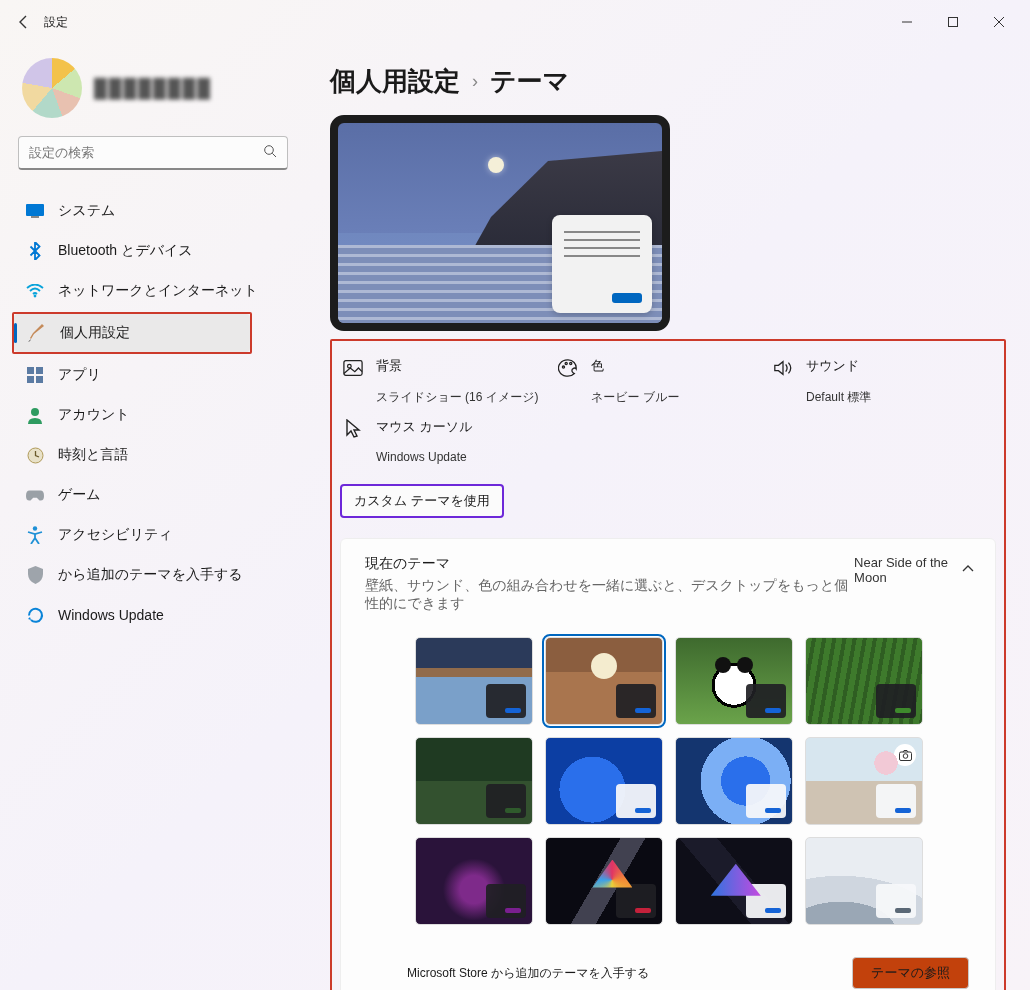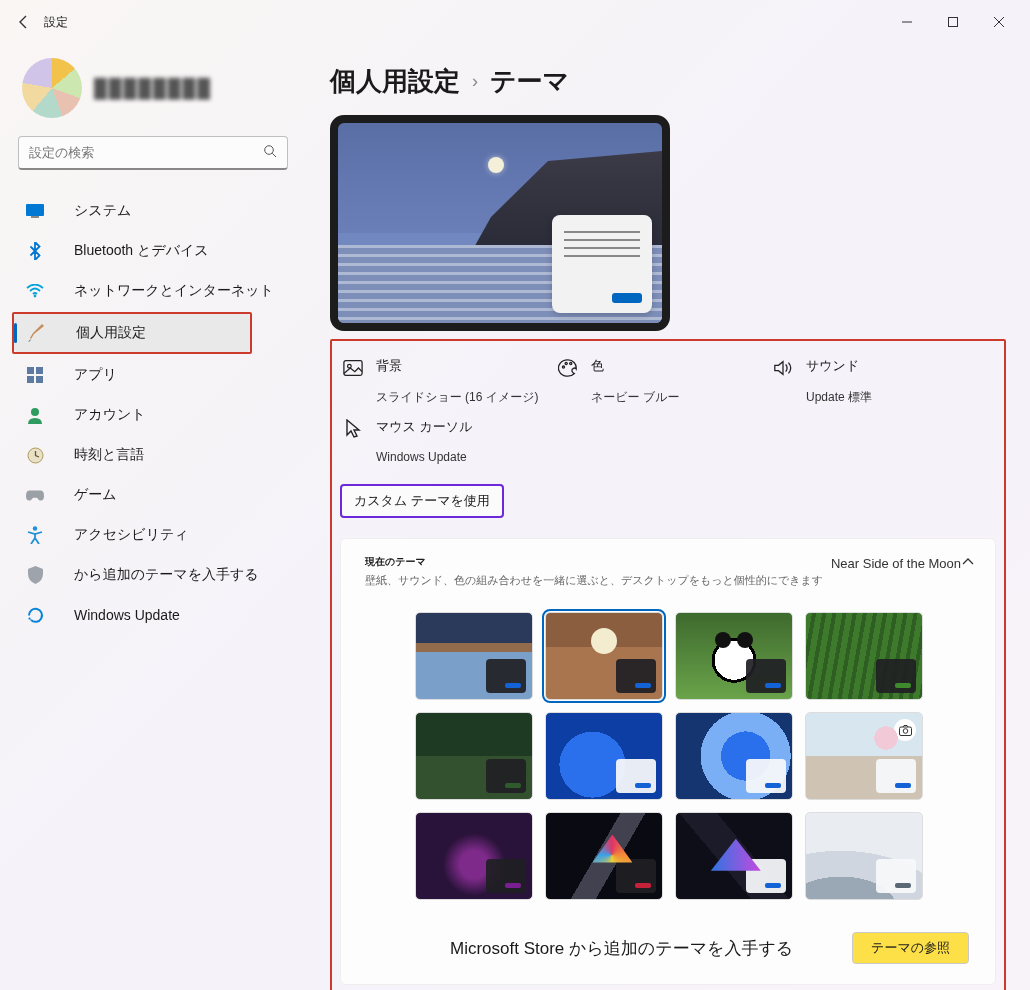--- a/index.html
+++ b/index.html
@@ -35,21 +35,21 @@
   .search {
     display:flex; align-items:center;
     border:1px solid #bfbfbf; border-bottom:2px solid #888;
     border-radius:4px; background:#fcfcfc;
     height:34px; padding:0 10px;
   }
   .search input { flex:1; border:none; outline:none; background:transparent; font-size:13px; }
   .search .mag { color:#555; font-size:14px; }
   .nav { padding: 12px 12px 0 0; }
   .nav-item {
-    display:flex; align-items:center; gap:30px;
+    display:flex; align-items:center; gap:14px;
     height:38px; padding:0 14px 0 14px; margin-bottom:2px;
     border-radius:4px; font-size:14px;
     cursor:default;
   }
   .nav-item.selected {
     background:#eae9e9; position:relative;
   }
   .nav-item.selected::before {
     content:""; position:absolute; left:0; top:9px; bottom:9px; width:3px; background:#0067c0; border-radius:2px;
   }
@@ -91,36 +91,36 @@
   .setting-item .lbls .s { font-size:12px; color:#333; margin-top:14px;}
   .btn-outline {
     display:inline-block; border:2px solid #6d28d9; background:#fbfbfb;
     border-radius:4px; padding:6px 12px; font-size:13px; margin:4px 0 2px 0;
   }
   .panel {
     margin-top:18px; background:#fdfdfd; border:1px solid #eee; border-radius:6px;
     padding:16px 20px 10px 24px;
   }
   .panel-head { display:flex; align-items:flex-start; }
-  .panel-head .left .h { font-size:10px;font-weight:bold; }
-  .panel-head .left .d { font-size:11px; color:#666; margin-top:4px;}
+  .panel-head .left .h { font-size:14px; }
+  .panel-head .left .d { font-size:14px; color:#666; margin-top:4px;}
   .panel-head .right { margin-left:auto; display:flex; align-items:center; font-size:13px; color:#333;}
   .theme-grid { display:grid; grid-template-columns: repeat(4, 118px); gap:12px 12px; padding:24px 0 14px 50px; }
   .thumb { width:118px; height:88px; border-radius:5px; position:relative; overflow:hidden; background:#777; border:1px solid #ddd;}
   .thumb.sel { outline:2px solid #0067c0; outline-offset:1px; }
   .mini {
     position:absolute; right:6px; bottom:6px; width:40px; height:34px;
     background:rgba(32,32,36,.92); border-radius:4px;
   }
   .mini.light { background:rgba(246,248,250,.94); }
   .mini .mb { position:absolute; right:5px; bottom:5px; width:16px; height:5px; border-radius:2px; }
   .camera-badge { position:absolute; right:6px; top:6px; width:22px; height:22px; background:#fff; border-radius:50%; display:flex; align-items:center; justify-content:center; font-size:12px;}
   .store-row { display:flex; align-items:center; padding:18px 6px 10px 42px; }
-  .store-row .txt { font-size:17px;margin-left:43px; }
-  .store-row .sbtn { margin-left:auto; border:1px solid #c9c9c9; background:#fde047; border-radius:4px; padding:6px 18px; font-size:13px;}
+  .store-row .txt { font-size:12px; }
+  .store-row .sbtn { margin-left:auto; border:1px solid #c9c9c9; background:#c2410c; border-radius:4px; padding:6px 18px; font-size:13px;}
   
   .bg-beach { background:linear-gradient(#2b3a5a 0 35%, #916b4b 35% 45%, #7aa0c9 45% 100%); }
   .bg-moon  { background:linear-gradient(#8b5e3f 0 40%, #a9754e 40% 100%); }
   .bg-moon::after { content:""; position:absolute; left:50%; top:18%; width:26px; height:26px; margin-left:-13px; border-radius:50%; background:#f4eccf; }
   .bg-panda { background:radial-gradient(circle at 50% 55%, #fff 0 26%, #000 26% 30%, transparent 30%), linear-gradient(#3e6a2e,#6aa34a); }
   .bg-panda::before, .bg-panda::after { content:""; position:absolute; width:16px; height:16px; background:#111; border-radius:50%; top:22%; }
   .bg-panda::before { left:34%; } .bg-panda::after { right:34%; }
   .bg-bamboo { background:repeating-linear-gradient(100deg, #3e7a2c 0 6px, #2f5e22 6px 10px); }
   .bg-forest { background:linear-gradient(#1f3a22 0 50%, #33512f 50% 100%); }
   .bg-bloom1 { background:radial-gradient(circle at 40% 60%, #2a6feb 0 38%, #0c3ea3 38% 100%); }
@@ -341,21 +341,21 @@
         </div>
         <div class="setting-item">
           <span class="icn2">
               <svg viewBox="0 0 22 18">
                 <path d="M2 6 H6 L11 2 V16 L6 12 H2 Z"></path>
                 <path d="M14 5 Q17 9 14 13 M17 3 Q22 9 17 15"></path>
               </svg>
             </span>
           <div class="lbls">
             <div class="t">サウンド</div>
-            <div class="s">Update 標準</div>
+            <div class="s">Default 標準</div>
           </div>
         </div>
         <div class="setting-item">
           <span class="icn2">
               <svg viewBox="0 0 16 20">
                 <path d="M2 1 L2 16 L6 12 L9 18 L12 17 L9 11 L14 11 Z"></path>
               </svg>
             </span>
           <div class="lbls">
             <div class="t">マウス カーソル</div>

